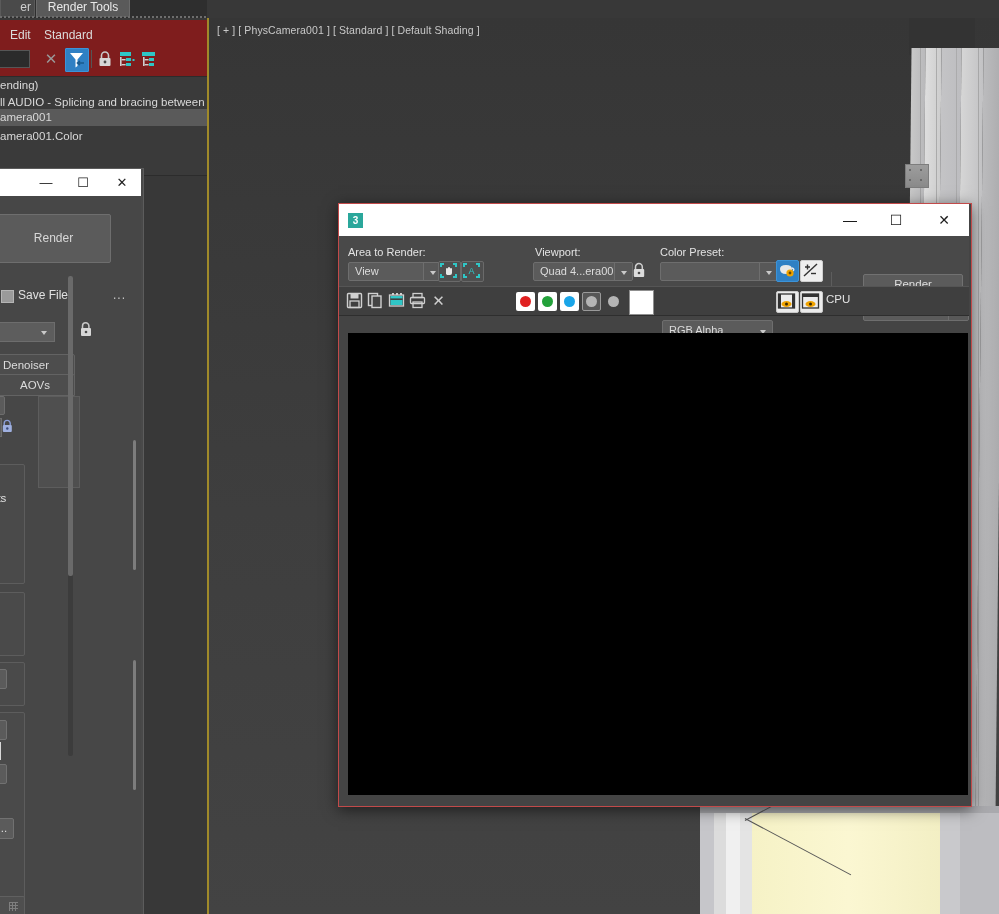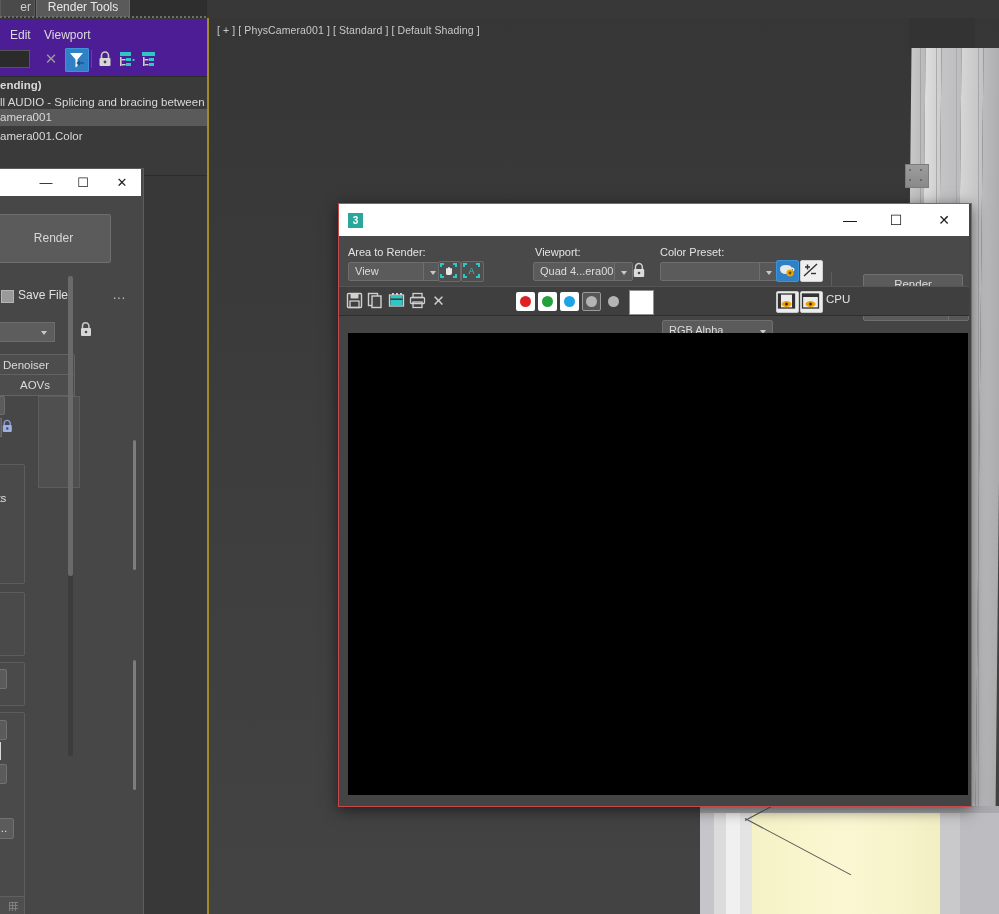--- a/index.html
+++ b/index.html
@@ -46,21 +46,21 @@
   #tab-render-partial{
     left:0px;top:-4px;width:30px;height:20px;background:#4a4a4a;
     border:1px solid #5a5a5a;border-bottom:none;
     color:#cfcfcf;font-size:12px;text-align:right;line-height:20px;
     padding-right:3px;overflow:hidden;
   }
   #dotted-sep{left:0;top:16px;width:207px;height:2px;
     background:repeating-linear-gradient(to right,#6e6e6e 0 2px,transparent 2px 4px);}
 
   
-  #scene-explorer{left:0;top:20px;width:207px;height:150px;background:#4c1d95;}
+  #scene-explorer{left:0;top:20px;width:207px;height:150px;background:#7f1d1d;}
   #se-menubar{left:0;top:6px;width:207px;height:20px;}
   .se-menu{position:absolute;font-size:12px;color:#dcdcdc;}
   #se-toolbar{left:0;top:28px;width:207px;height:26px;}
   #se-search{left:-8px;top:2px;width:38px;height:18px;background:#2b2b2b;border:1px solid #565656;}
   #se-x{left:41px;top:0;width:20px;height:22px;color:#9a9a9a;font-size:15px;
     text-align:center;line-height:22px;}
   #se-filter{left:65px;top:0;width:22px;height:22px;background:#2f80c4;
      border:1px solid #3c93d8;border-radius:1px;}
   #se-divider{left:91px;top:2px;width:1px;height:18px;background:#555;}
   #se-lock{left:96px;top:1px;width:18px;height:20px;}
@@ -211,21 +211,21 @@
 <div class="abs" id="top-strip">
   <div class="abs" id="tab-render-partial">er</div>
   <div class="abs" id="tab-render-tools">Render Tools</div>
   <div class="abs" id="dotted-sep"></div>
 </div>
 
 <div class="abs" id="scene-explorer">
 
   <div class="abs" id="se-menubar">
     <div class="se-menu" style="left:10px;top:2px;">Edit</div>
-    <div class="se-menu" style="left:44px;top:2px;">Viewport</div>
+    <div class="se-menu" style="left:44px;top:2px;">Standard</div>
   </div>
 
   <div class="abs" id="se-toolbar">
     <input id="se-search" class="abs" style="color: rgb(221, 221, 221); font-size: 11px; padding: 0px 3px; box-sizing: border-box;" value="">
     <div class="abs" id="se-x">✕</div>
 
     <div class="abs" id="se-filter">
       <svg width="22" height="22" viewBox="0 0 22 22" aria-hidden="true">
         <polygon points="4,4 17,4 11.5,10.5 11.5,17 9.5,18.5 9.5,10.5" fill="#ffffff"></polygon>
         <path d="M12 14 h6 M14 12 l-2.5 2 2.5 2" stroke="#1a5a8c" stroke-width="1.6" fill="none"></path>
@@ -260,21 +260,21 @@
         <rect x="2" y="7" width="1.6" height="9" fill="#cfcfcf"></rect>
         <rect x="3.6" y="9" width="4" height="1.4" fill="#cfcfcf"></rect>
         <rect x="3.6" y="14" width="4" height="1.4" fill="#cfcfcf"></rect>
         <rect x="8" y="8" width="5" height="3" fill="#2fc6c6"></rect>
         <rect x="8" y="13" width="5" height="3" fill="#2fc6c6"></rect>
       </svg>
     </div>
   </div>
 
   <div class="abs" id="se-list">
-    <div class="se-row" style="top:0px;font-weight:bold;">ending)</div>
+    <div class="se-row" style="top:0px;">ending)</div>
     <div class="se-row" style="top:17px;">ll AUDIO - Splicing and bracing between stud</div>
     <div class="se-row sel" style="top:32px;">amera001</div>
     <div class="se-row" style="top:51px;">amera001.Color</div>
   </div>
 </div>
 
 <div class="abs" id="render-setup">
 
   <div class="abs" id="rs-titlebar">
     <div class="winbtn" style="left:96px;">—</div>

